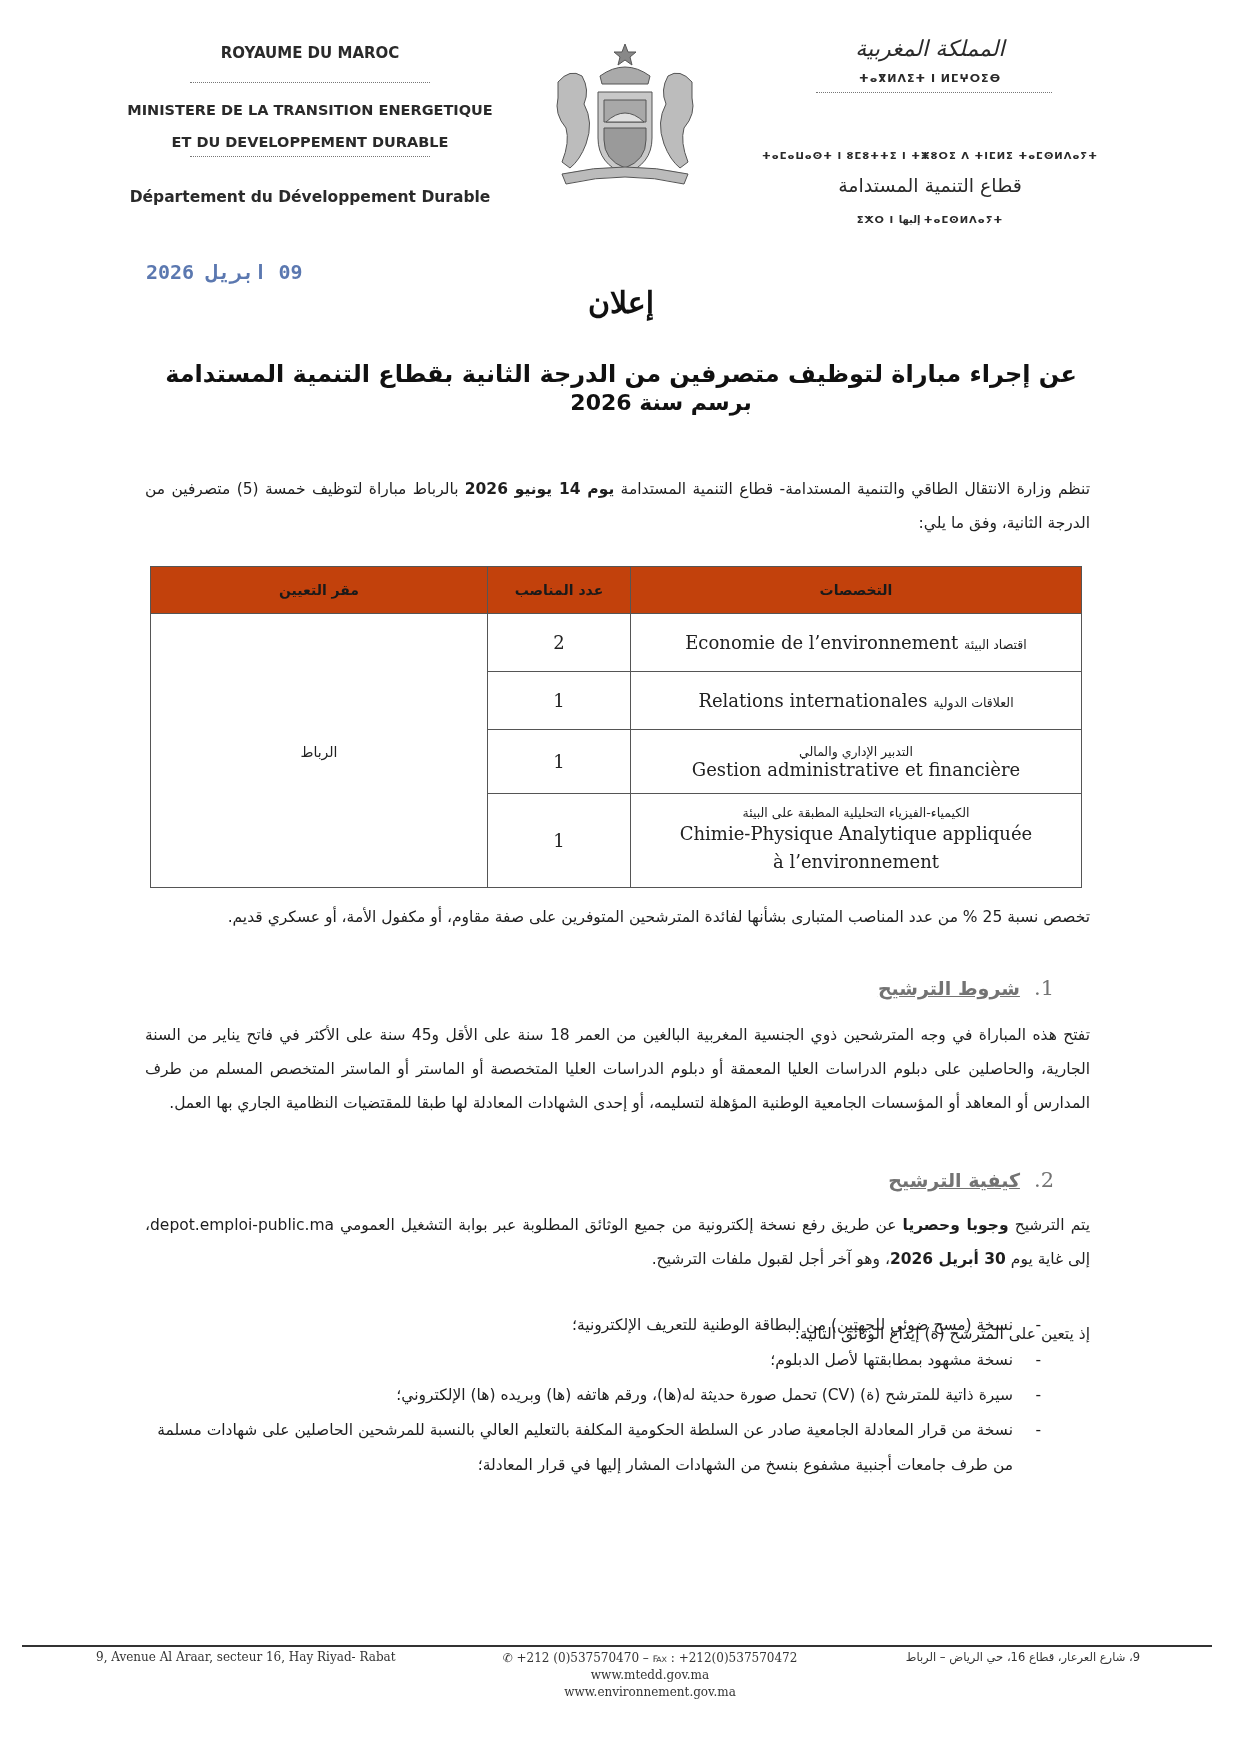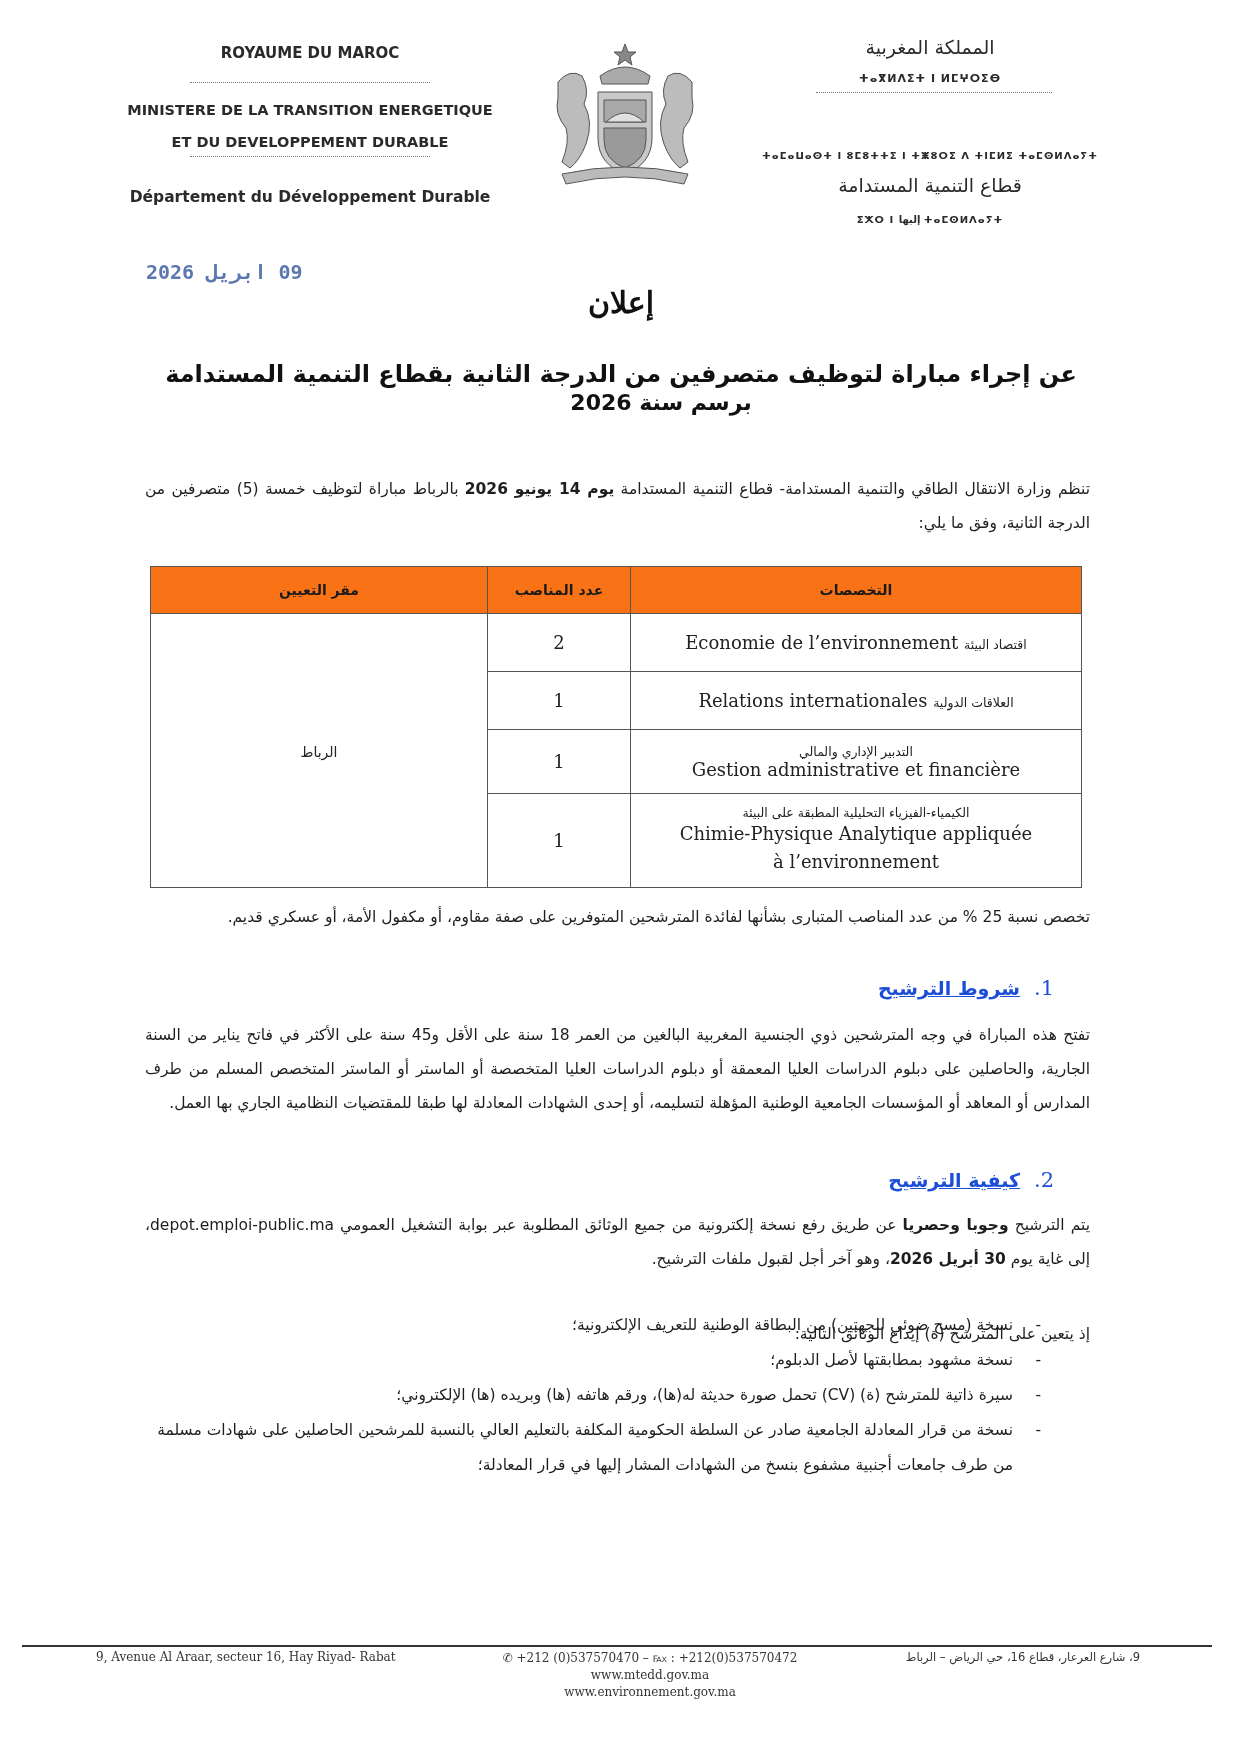--- a/index.html
+++ b/index.html
@@ -5,43 +5,43 @@
   html, body { margin:0; padding:0; background:#ffffff; }
   body { width:1242px; height:1755px; position:relative; overflow:hidden; font-family:"DejaVu Serif", serif; color:#1a1a1a; }
   .abs { position:absolute; }
   .hdr-fr { left:110px; width:400px; text-align:center; font-family:"DejaVu Sans", sans-serif; font-weight:bold; color:#2a2a2a; }
   .hdr-fr .l1 { position:absolute; top:14px; left:0; width:100%; font-size:15px; }
   .hdr-fr .sep { position:absolute; left:80px; width:240px; border-top:1px dotted #777; }
   .hdr-fr .l2 { position:absolute; top:72px; left:0; width:100%; font-size:14.5px; }
   .hdr-fr .l3 { position:absolute; top:104px; left:0; width:100%; font-size:14.5px; }
   .hdr-fr .l4 { position:absolute; top:158px; left:0; width:100%; font-size:15.5px; }
   .hdr-ar { left:720px; width:420px; text-align:center; direction:rtl; color:#2a2a2a; font-family:"DejaVu Sans", sans-serif; }
-  .hdr-ar .a1 { position:absolute; top:6px; width:100%; font-size:19px; }
+  .hdr-ar .a1 { position:absolute; top:6px; width:100%; font-size:22px;font-style:italic; }
   .hdr-ar .t1 { position:absolute; top:42px; width:100%; font-size:11px; font-weight:bold; letter-spacing:1px; direction:ltr; }
   .hdr-ar .sep { position:absolute; top:62px; left:96px; width:236px; border-top:1px dotted #777; }
   .hdr-ar .a2 { position:absolute; top:76px; width:100%; font-size:20px; }
   .hdr-ar .t2 { position:absolute; top:120px; width:100%; font-size:10px; font-weight:bold; letter-spacing:1px; direction:ltr; }
   .hdr-ar .a3 { position:absolute; top:144px; width:100%; font-size:19px; }
   .hdr-ar .t3 { position:absolute; top:184px; width:100%; font-size:10px; font-weight:bold; letter-spacing:1px; direction:ltr; }
   .emblem { left:540px; top:42px; width:170px; height:150px; }
   .stamp { left:146px; top:260px; font-family:"DejaVu Sans Mono", monospace; font-weight:bold; font-size:20px; color:#5b78b0; direction:rtl; letter-spacing:1px; }
   .ttl { width:1242px; left:0; text-align:center; direction:rtl; font-family:"DejaVu Sans", sans-serif; font-weight:bold; color:#111; }
   .ttl.t1 { top:285px; font-size:30px;font-family:Liberation Serif, serif; }
   .ttl.t2 { top:360px; font-size:24px; }
   .ttl.t3 { top:390px; font-size:22px;margin-left:40px; }
   .para { left:145px; width:945px; direction:rtl; text-align:justify; font-family:"DejaVu Sans", sans-serif; font-size:15.5px; line-height:34px; color:#1e1e1e; }
   .para b { font-weight:bold; }
   table.posts { position:absolute; left:150px; top:566px; width:932px; border-collapse:collapse; direction:rtl; font-family:"DejaVu Serif", serif; }
-  table.posts th { background:#f97316; height:44px; font-family:"DejaVu Sans", sans-serif; font-size:14px; font-weight:bold; border:1px solid #555; }
+  table.posts th { background:#c2410c; height:44px; font-family:"DejaVu Sans", sans-serif; font-size:14px; font-weight:bold; border:1px solid #555; }
   table.posts td { border:1px solid #555; text-align:center; font-size:18px; color:#222; }
   table.posts td.spec { width:448px; }
   table.posts td.count { width:140px; }
   table.posts td .ar { font-family:"DejaVu Sans", sans-serif; font-size:12.5px; }
   table.posts td .place { font-family:"DejaVu Sans", sans-serif; font-size:14px; }
-  .sec-h { right:188px; direction:rtl; font-family:"DejaVu Sans", sans-serif; font-weight:bold; font-size:19px; text-decoration:underline; color:#1d4ed8; }
+  .sec-h { right:188px; direction:rtl; font-family:"DejaVu Sans", sans-serif; font-weight:bold; font-size:19px; text-decoration:underline; color:#737373; }
   .sec-h .num { font-family:"DejaVu Serif", serif; font-weight:normal; font-size:21px; text-decoration:none; display:inline-block; margin-left:14px; }
   ul.docs { position:absolute; left:150px; width:895px; top:1308px; margin:0; padding:0; list-style:none; direction:rtl; font-family:"DejaVu Sans", sans-serif; font-size:15.5px; line-height:35px; color:#1e1e1e; }
   ul.docs li { position:relative; padding-right:32px; }
   ul.docs li::before { content:"-"; position:absolute; right:4px; }
   .footer-line { left:22px; top:1645px; width:1190px; border-top:2px solid #333; }
   .footer { top:1650px; font-family:"DejaVu Serif", serif; font-size:12px; color:#333; }
   .f-left { left:96px; }
   .f-mid { left:500px; width:300px; text-align:center; line-height:17px; }
   .f-right { right:102px; direction:rtl; font-family:"DejaVu Sans", sans-serif; font-size:11.5px; }
 </style>

